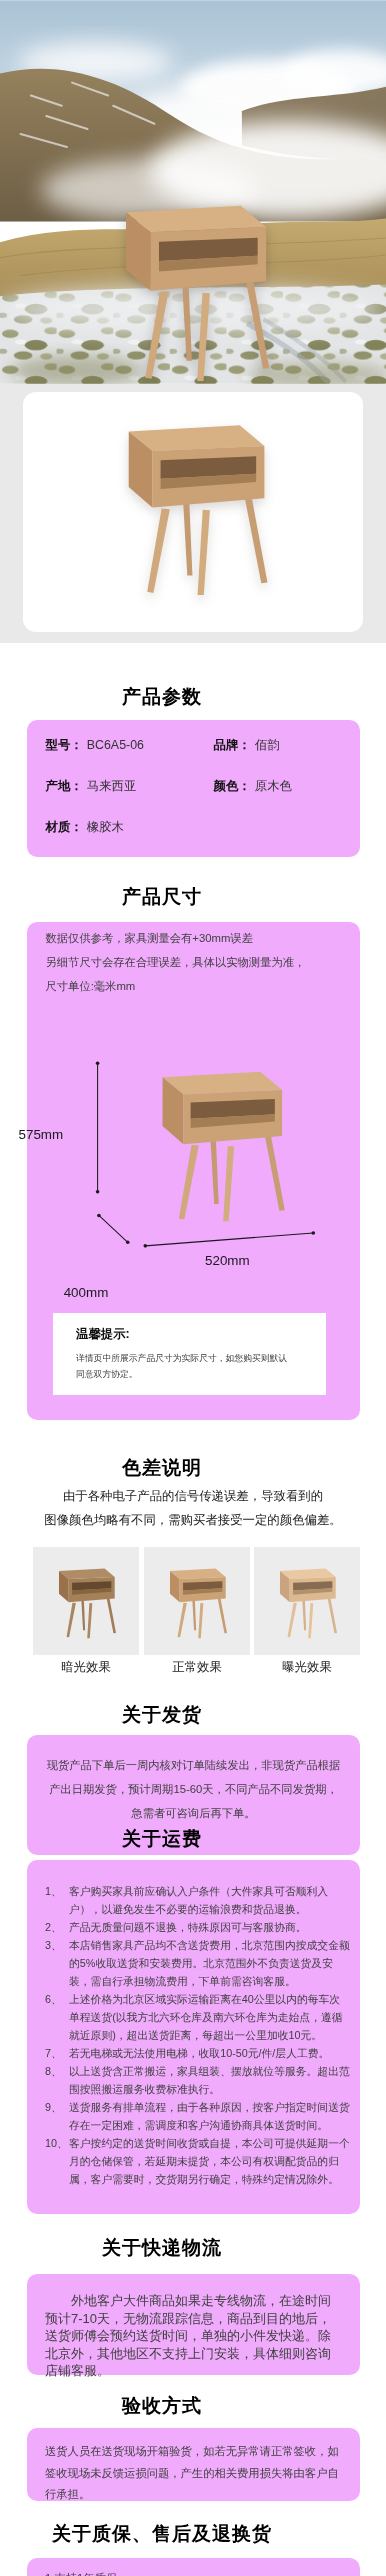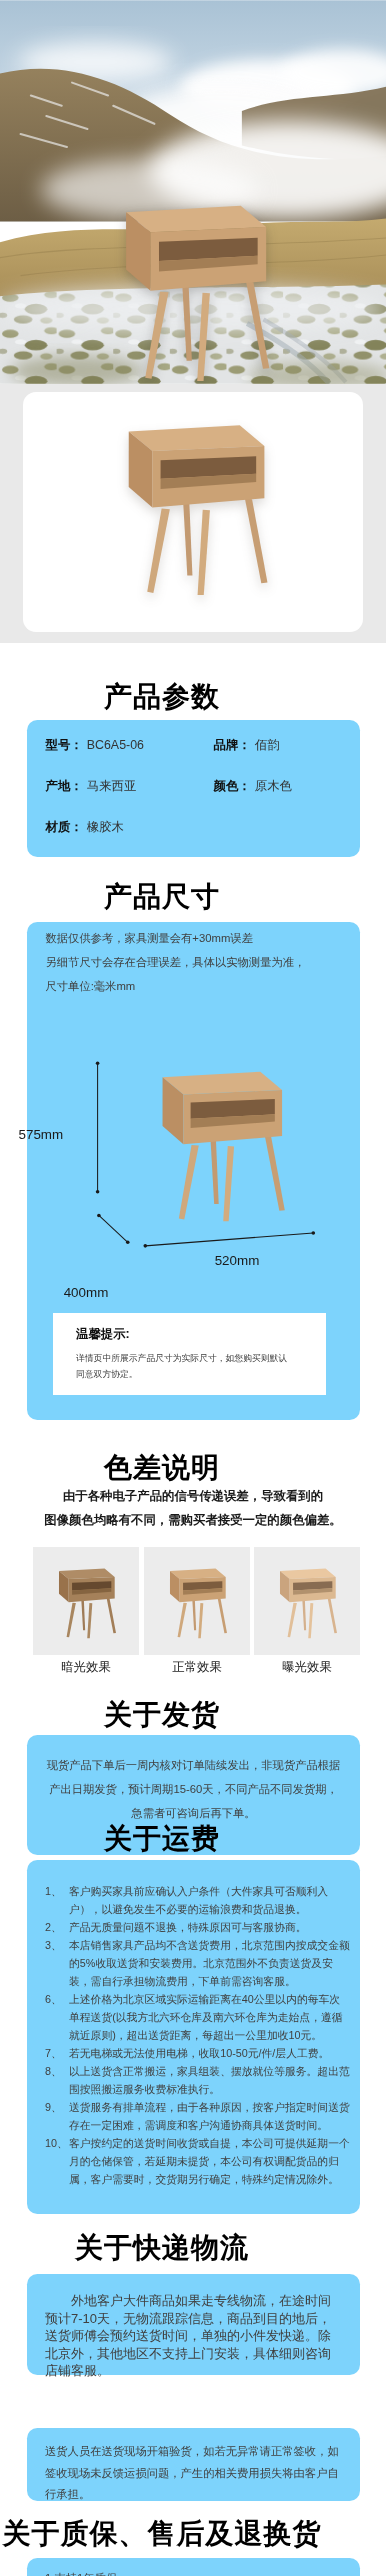--- a/index.html
+++ b/index.html
@@ -8,24 +8,24 @@
   .abs{position:absolute;}
   
   #hero{left:0;top:0;width:386px;height:384px;overflow:hidden;}
   #hero svg{display:block;}
   #hero-table{left:109px;top:192px;filter:drop-shadow(0 4.1px 5.2px rgba(40,40,40,.25));}
   
   #band{left:0;top:384px;width:386px;height:259px;background:#e9e9e9;}
   #product-card{left:23px;top:392px;width:340px;height:240px;background:#fff;border-radius:13px;}
   #card-table{left:112px;top:412px;filter:drop-shadow(0 5.2px 5.2px rgba(60,50,40,.18));}
   
-  .sec-title{left:0;width:324px;text-align:center;font-size:28px;font-weight:bold;color:#000;
+  .sec-title{left:0;width:324px;text-align:center;font-size:19px;font-weight:bold;color:#000;
              letter-spacing:1px;line-height:29px;}
   
-  .gcard{left:27px;width:333px;background:#7dd3fc;border-radius:10.3px;}
+  .gcard{left:27px;width:333px;background:#f0abfc;border-radius:10.3px;}
   #params-card{top:720px;height:137px;}
   #size-card{top:922px;height:498px;}
   #ship-card{top:1735px;height:120px;}
   #freight-card{top:1860px;height:354px;}
   #logi-card{top:2274px;height:101px;}
   #accept-card{top:2428px;height:73px;}
   #warranty-card{top:2558px;height:131px;}
   
   .prow{position:absolute;left:18.5px;right:18.5px;height:15.5px;font-size:12.4px;line-height:15.5px;}
   .prow .pair{position:absolute;top:0;white-space:nowrap;}
@@ -33,21 +33,21 @@
   .prow .pair.r{left:168px;text-align:center;}
   .plabel{font-weight:bold;color:#111;}
   .pvalue{color:#333;margin-left:4.1px;}
   
   .size-note{position:absolute;left:18.5px;width:296px;font-size:11.3px;line-height:24px;color:#404040;white-space:nowrap;}
   .dim-label{font-size:13.4px;color:#1a1a1a;white-space:nowrap;}
   #tips-card{left:53px;top:1313px;width:273px;height:82px;background:#fff;}
   #tips-title{left:23px;top:14.4px;font-size:12.4px;font-weight:bold;color:#111;line-height:15.5px;position:absolute;}
   .tips-line{position:absolute;left:23px;font-size:8.8px;line-height:15.5px;color:#404040;white-space:nowrap;}
   
-  .color-line{left:0;width:386px;text-align:center;font-size:12.4px;font-weight:700;color:#1a1a1a;line-height:24px;}
+  .color-line{left:0;width:386px;text-align:center;font-size:12.4px;font-weight:400;color:#1a1a1a;line-height:24px;}
   .thumb{top:1547px;width:106px;height:108px;background:#ececec;overflow:hidden;}
   .thumb svg{display:block;margin:15.5px auto 0;}
   .thumb-label{top:1660px;width:106px;text-align:center;font-size:12.4px;color:#222;line-height:15.5px;}
   #thumb-dark svg{filter:brightness(.8) saturate(1.1);}
   #thumb-bright svg{filter:brightness(1.15) saturate(.8) contrast(.95);}
   
   .center-lines{left:27px;width:333px;text-align:center;font-size:11.3px;line-height:24px;color:#404040;}
   #freight-list{left:45px;top:1882px;width:305px;font-size:10.8px;line-height:18px;color:#404040;}
   #freight-list .fitem{position:relative;padding-left:24px;}
   #freight-list .fnum{position:absolute;left:0;top:0;}
@@ -182,21 +182,21 @@
   <svg class="abs" style="left:52px;top:1200px" width="268" height="67" viewBox="0 0 520 130">
     <line x1="91" y1="30" x2="147" y2="82" stroke="#1a1a1a" stroke-width="2"></line>
     <circle cx="91" cy="30" r="3.5" fill="#1a1a1a"></circle>
       <circle cx="147" cy="82" r="3.5" fill="#1a1a1a"></circle>
     <line x1="181" y1="89" x2="507" y2="64" stroke="#1a1a1a" stroke-width="2"></line>
     <circle cx="181" cy="89" r="3.5" fill="#1a1a1a"></circle>
       <circle cx="507" cy="64" r="3.5" fill="#1a1a1a"></circle>
   </svg>
   <div class="abs dim-label" style="left:18.5px;top:1127px;width:57px;">575mm</div>
   <div class="abs dim-label" style="left:60px;top:1285px;width:52px;text-align:center">400mm</div>
-  <div class="abs dim-label" style="left:205px;top:1253px;width:64px;text-align:center">520mm</div>
+  <div class="abs dim-label" style="left:205px;top:1253px;width:64px;">520mm</div>
 
   <div class="abs" id="tips-card">
     <div id="tips-title">温馨提示:</div>
     <div class="tips-line" style="top:38px">详情页中所展示产品尺寸为实际尺寸，如您购买则默认</div>
     <div class="tips-line" style="top:54px">同意双方协定。</div>
   </div>
 
   <div class="abs sec-title" style="top:1453px">色差说明</div>
   <div class="abs color-line" style="top:1484px">由于各种电子产品的信号传递误差，导致看到的</div>
   <div class="abs color-line" style="top:1508px">图像颜色均略有不同，需购买者接受一定的颜色偏差。</div>
@@ -237,20 +237,21 @@
     <div class="fitem"><span class="fnum">7、</span><span>若无电梯或无法使用电梯，收取10-50元/件/层人工费。</span></div>
     <div class="fitem"><span class="fnum">8、</span><span>以上送货含正常搬运，家具组装、摆放就位等服务。超出范围按照搬运服务收费标准执行。</span></div>
     <div class="fitem"><span class="fnum">9、</span><span>送货服务有排单流程，由于各种原因，按客户指定时间送货存在一定困难，需调度和客户沟通协商具体送货时间。</span></div>
     <div class="fitem"><span class="fnum">10、</span><span>客户按约定的送货时间收货或自提，本公司可提供延期一个月的仓储保管，若延期未提货，本公司有权调配货品的归属，客户需要时，交货期另行确定，特殊约定情况除外。</span></div>
   </div>
 
   <div class="abs sec-title" style="top:2233px">关于快递物流</div>
   <div class="abs gcard" id="logi-card"></div>
   <div class="abs" id="logi-text">外地客户大件商品如果走专线物流，在途时间预计7-10天，无物流跟踪信息，商品到目的地后，送货师傅会预约送货时间，单独的小件发快递。除北京外，其他地区不支持上门安装，具体细则咨询店铺客服。</div>
 
+  <div class="abs sec-title" style="top:2391px">验收方式</div>
   <div class="abs gcard" id="accept-card"></div>
   <div class="abs" id="accept-text">送货人员在送货现场开箱验货，如若无异常请正常签收，如签收现场未反馈运损问题，产生的相关费用损失将由客户自行承担。</div>
 
   <div class="abs sec-title" style="top:2519px">关于质保、售后及退换货</div>
   <div class="abs gcard" id="warranty-card"></div>
   <div class="abs" id="warranty-list">
     <div class="witem">1.支持1年质保。</div>
 
   </div>
 

